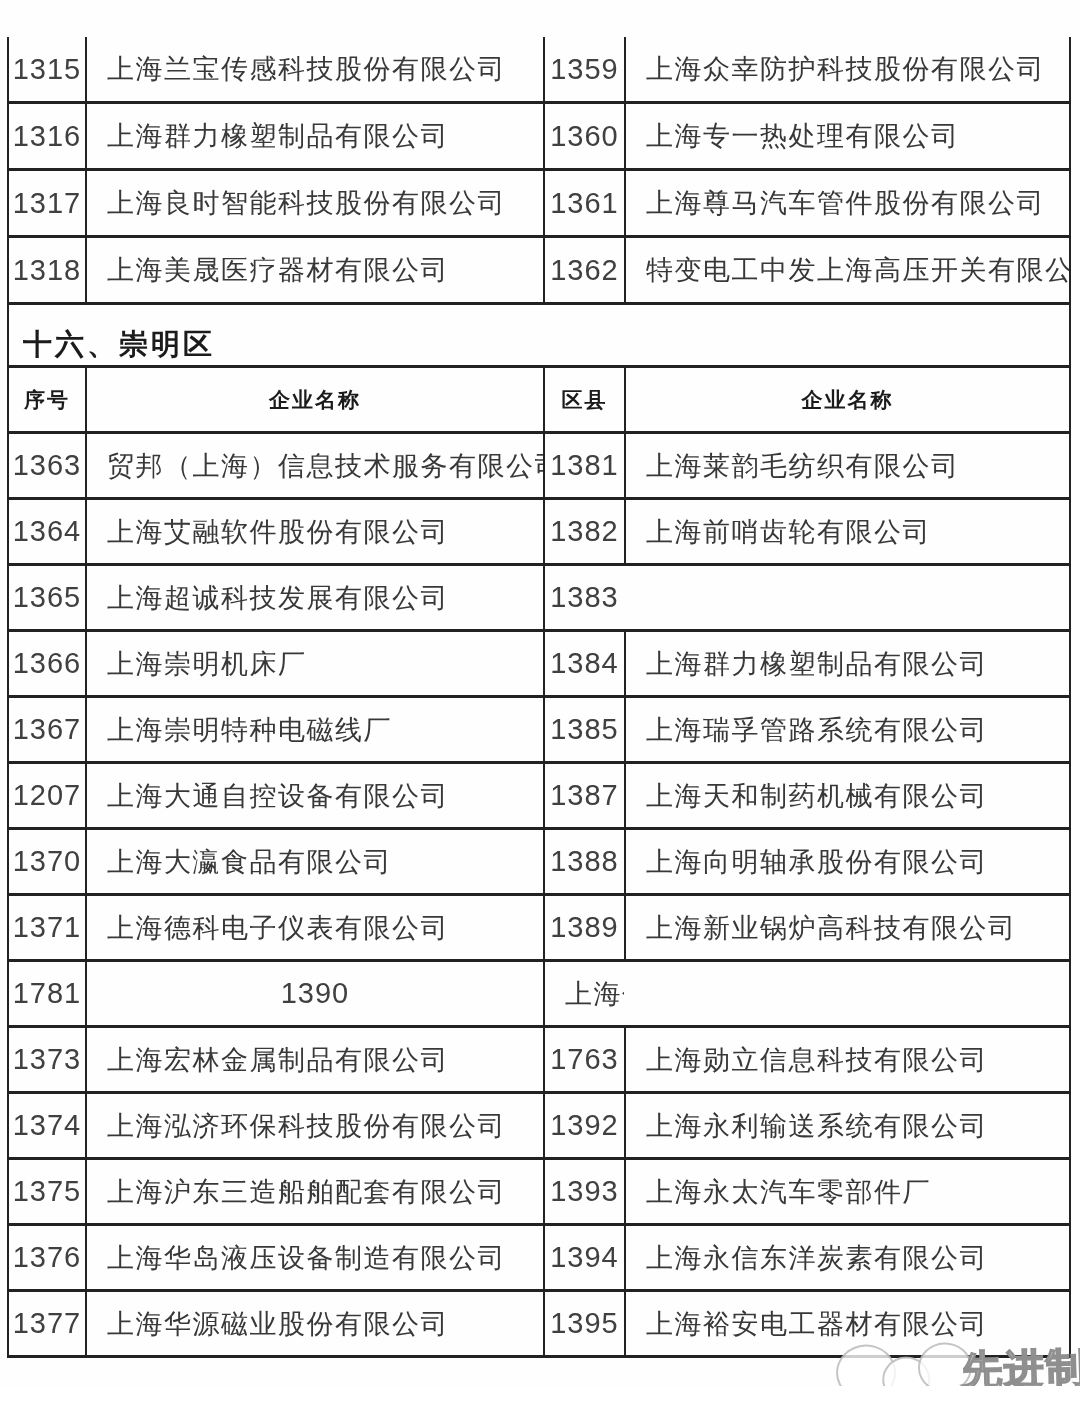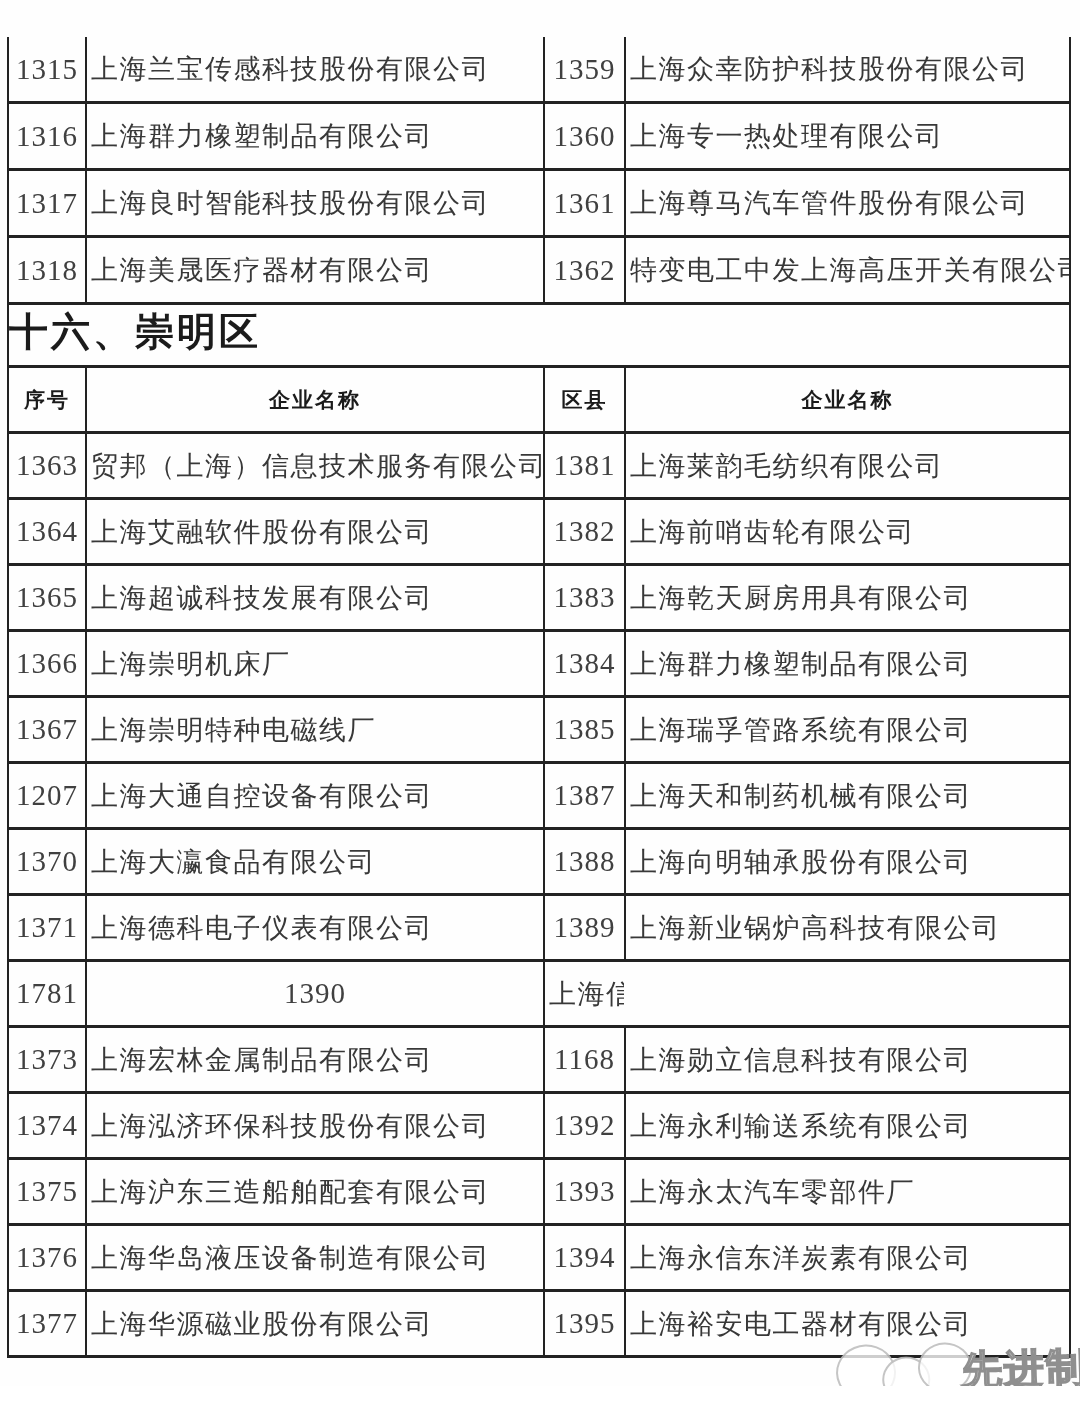--- a/index.html
+++ b/index.html
@@ -7,50 +7,51 @@
     --txt:#383838;
     --num:#404040;
     --hdr:#1b1b1b;
   }
   html,body{margin:0;padding:0;background:#ffffff;}
   .page{
     position:relative;
     width:1080px;height:1386px;
     background:#fefefe;
     overflow:hidden;
-    font-family:Liberation Serif, serif;
+    font-family:Liberation Sans, sans-serif;
   }
   .tbl{
     position:absolute;left:7px;width:1064px;
     border-left:2px solid var(--bc);
     border-right:2px solid var(--bc);
     box-sizing:border-box;
   }
   .row{
     display:grid;
     grid-template-columns:76px 458px 81px 1fr;
     border-bottom:3px solid var(--bc);
     box-sizing:border-box;
   }
   .cont-row{height:67px;}
   .data-row{height:66px;}
   .hdr-row{height:66px;}
   .cell{display:flex;align-items:center;box-sizing:border-box;overflow:hidden;}
   .c2,.c3,.c4{border-left:2px solid var(--bc);}
   .no{justify-content:center;font-size:29px;color:var(--num);letter-spacing:1px;}
-  .name{padding-left:4px;font-size:27px;color:var(--txt);letter-spacing:1.5px;white-space:nowrap;}
+  .name{padding-left:20px;font-size:27px;color:var(--txt);letter-spacing:1.5px;white-space:nowrap;}
   .hdr-cell{justify-content:center;font-size:21px;font-weight:bold;color:var(--hdr);letter-spacing:2px;}
   .section-row{
     position:absolute;left:7px;width:1064px;height:63px;
     border-left:2px solid var(--bc);
     border-right:2px solid var(--bc);
     border-bottom:3px solid var(--bc);
     box-sizing:border-box;
-    display:flex;align-items:flex-start;
-    font-size:39px;font-weight:bold;color:var(--hdr);
+    display:flex;align-items:flex-end;
+    padding-left:14px;
+    font-size:29px;font-weight:bold;color:var(--hdr);
     letter-spacing:3px;
   }
   .cont-tbl{top:37px;}
   .main-tbl{top:434px;}
   .header-tbl{top:368px;}
   .section-pos{top:305px;}
   
   .watermark{
     position:absolute;
     left:836px;top:1338px;
@@ -131,21 +132,20 @@
       <div class="row data-row">
         <div class="cell no c1">1364</div>
         <div class="cell name c2">上海艾融软件股份有限公司</div>
         <div class="cell no c3">1382</div>
         <div class="cell name c4">上海前哨齿轮有限公司</div>
       </div>
       <div class="row data-row">
         <div class="cell no c1">1365</div>
         <div class="cell name c2">上海超诚科技发展有限公司</div>
         <div class="cell no c3">1383</div>
-        <div class="cell name c4">上海乾天厨房用具有限公司</div>
       </div>
       <div class="row data-row">
         <div class="cell no c1">1366</div>
         <div class="cell name c2">上海崇明机床厂</div>
         <div class="cell no c3">1384</div>
         <div class="cell name c4">上海群力橡塑制品有限公司</div>
       </div>
       <div class="row data-row">
         <div class="cell no c1">1367</div>
         <div class="cell name c2">上海崇明特种电磁线厂</div>
@@ -171,21 +171,21 @@
         <div class="cell name c4">上海新业锅炉高科技有限公司</div>
       </div>
       <div class="row data-row">
         <div class="cell no c1">1781</div>
         <div class="cell no c3">1390</div>
         <div class="cell name c4">上海信谊百路达药业有限公司</div>
       </div>
       <div class="row data-row">
         <div class="cell no c1">1373</div>
         <div class="cell name c2">上海宏林金属制品有限公司</div>
-        <div class="cell no c3">1168</div>
+        <div class="cell no c3">1763</div>
         <div class="cell name c4">上海勋立信息科技有限公司</div>
       </div>
       <div class="row data-row">
         <div class="cell no c1">1374</div>
         <div class="cell name c2">上海泓济环保科技股份有限公司</div>
         <div class="cell no c3">1392</div>
         <div class="cell name c4">上海永利输送系统有限公司</div>
       </div>
       <div class="row data-row">
         <div class="cell no c1">1375</div>

